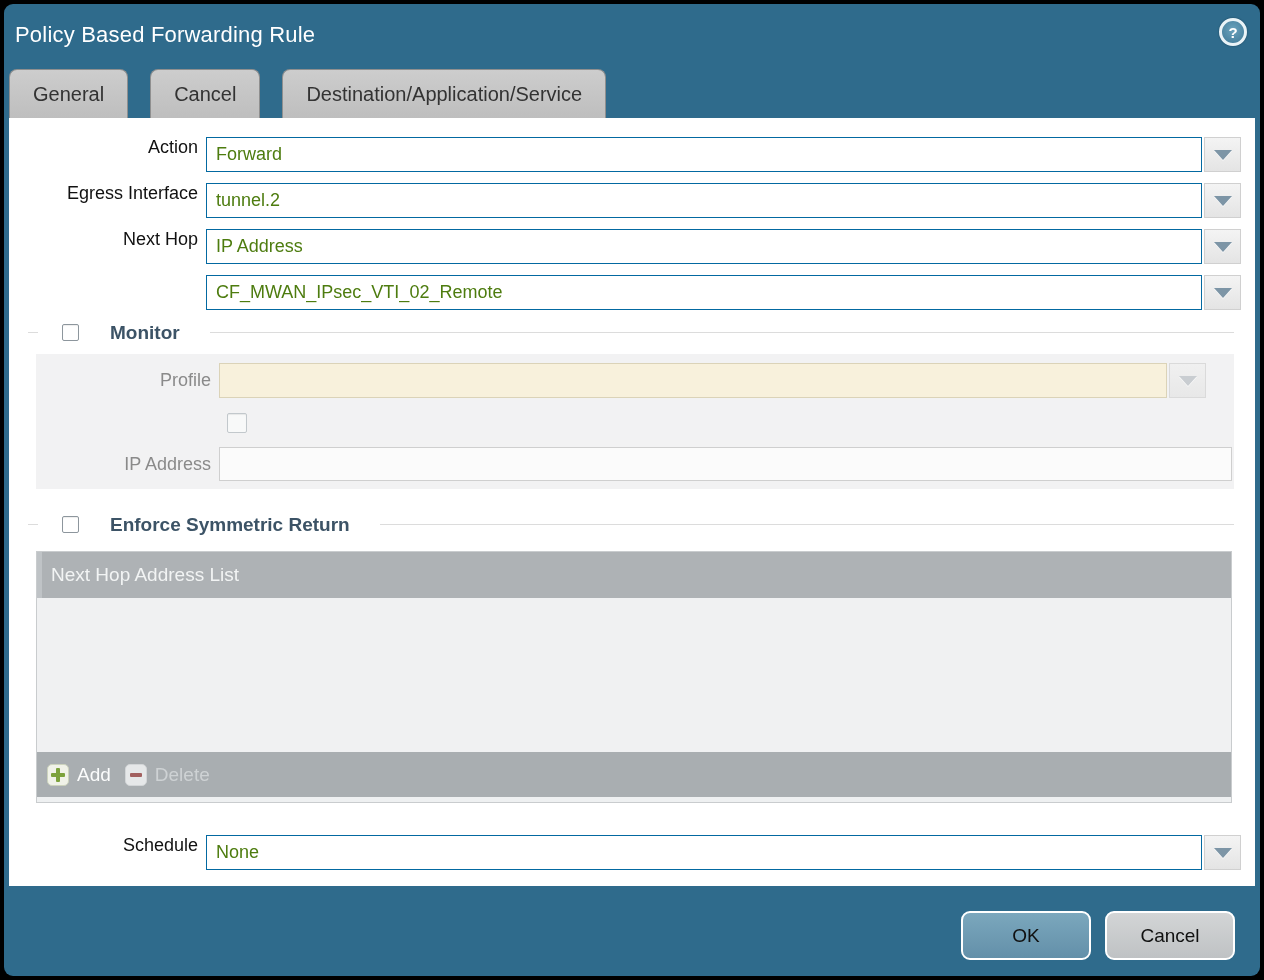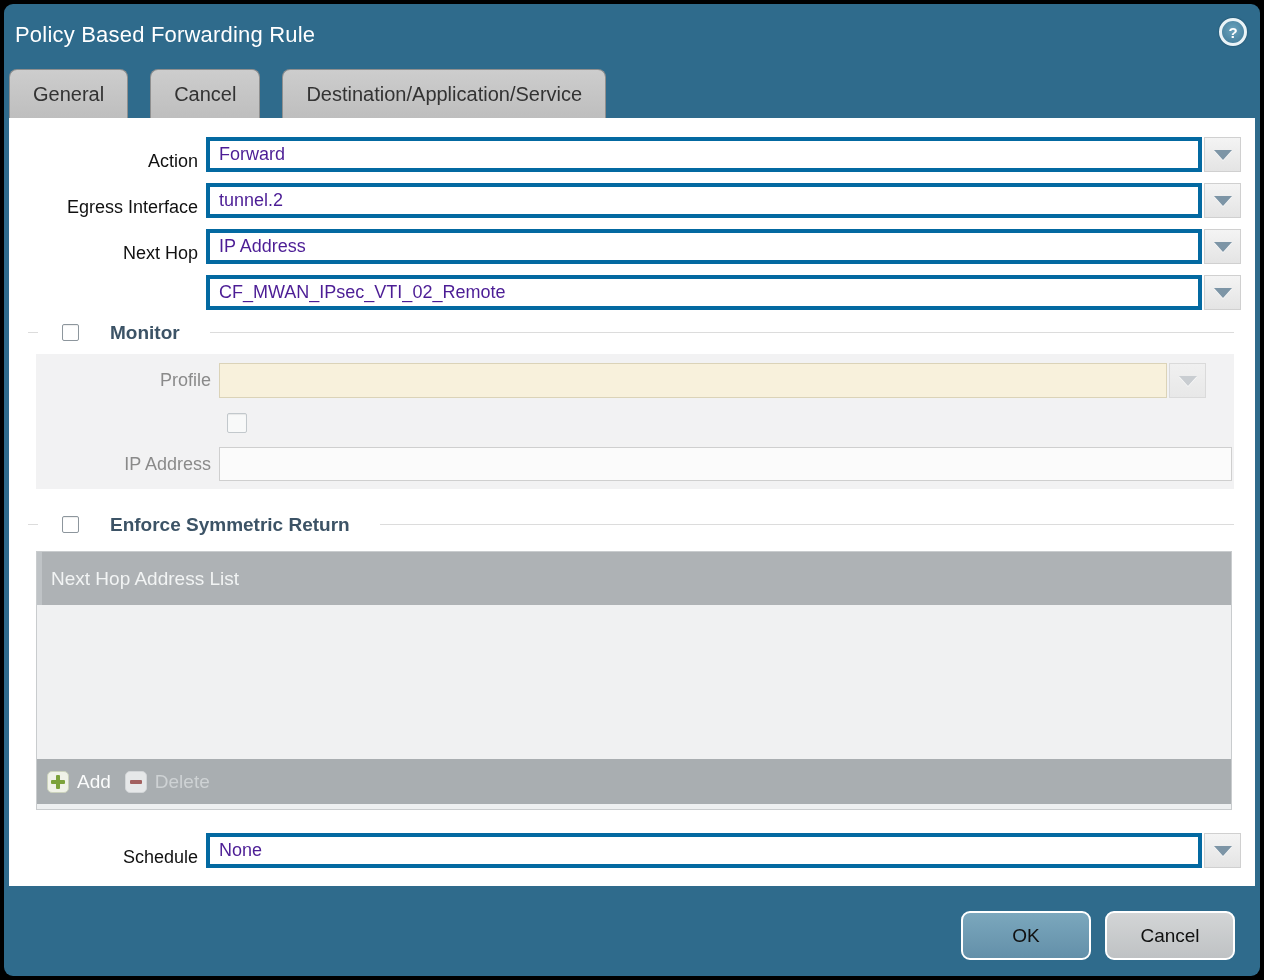--- a/index.html
+++ b/index.html
@@ -17,25 +17,25 @@
   
   .tabbar { height:50px; display:flex; align-items:flex-end; padding:0 5px; gap:22px; }
   .tab { background:linear-gradient(#cdcdcd,#bebebe); border:1px solid #8f8f8f; border-bottom:none;
     border-radius:8px 8px 0 0; height:49px; display:flex; align-items:center; padding:0 23px;
     font-size:20px; color:#333; cursor:pointer; white-space:nowrap; }
   .tab.active { background:#fff; height:52px; color:#1c1c1c; z-index:2; }
 
   
   .content { margin:0 5px; background:#fff; height:768px; padding-top:19px; position:relative; }
 
-  .form-row { display:flex; align-items:flex-end; margin-bottom:11px; }
+  .form-row { display:flex; align-items:flex-start; margin-bottom:11px; }
   .form-label { width:197px; flex-shrink:0; text-align:right; padding-right:8px; font-size:18px; color:#111; }
   .dropdown { flex:1; margin-right:14px; display:flex; height:35px; }
-  .dd-input { flex:1; min-width:0; border:4px solid #0369a1; background:#fff; font-size:18px;
-    padding:12px 9px; color:#4c1d95; outline:none; font-family:"Liberation Sans", sans-serif; }
+  .dd-input { flex:1; min-width:0; border:1px solid #0369a1; background:#fff; font-size:18px;
+    padding:12px 9px; color:#4d7c0f; outline:none; font-family:"Liberation Sans", sans-serif; }
   .dd-btn { width:37px; margin-left:2px; background:linear-gradient(#f4f4f4,#e4e4e4);
     border:1px solid #d0d0d0; display:flex; align-items:center; justify-content:center; cursor:pointer; }
   .arrow-down { width:0; height:0; border-left:9px solid transparent; border-right:9px solid transparent;
     border-top:10px solid #7d95a6; filter:drop-shadow(0 1px 0 rgba(255,255,255,.7)); }
   .arrow-down.disabled { border-top-color:#c9cdd1; }
 
   
   .fieldset { margin:0 21px 0 19px; }
   .fieldset.monitor { margin-top:9px; }
   .fieldset.symret { margin-top:24px; }
@@ -55,38 +55,38 @@
     font-size:18px; padding:0 9px; font-family:"Liberation Sans", sans-serif; }
   .dd-btn.disabled { background:linear-gradient(#f0f0f0,#e8e8e8); border-color:#dadada; cursor:default; }
   .disable-row { margin:15px 0 14px 191px; display:flex; align-items:center; }
   .cb.disabled { border-color:#c2c8cc; background:#f8f9f9; cursor:default; width:20px; height:20px; }
   .disable-label { font-size:18px; color:#8a8a8a; margin-left:12px; }
   .ip-field { flex:1; margin-right:2px; height:34px; border:1px solid #cfcfcf; background:#fbfbfb;
     outline:none; font-size:18px; padding:0 9px; font-family:"Liberation Sans", sans-serif; }
 
   
   .nh-table { margin:15px 2px 0 8px; border:1px solid #c9ccce; }
-  .nh-head { height:53px; background:#aeb2b5; border-left:5px solid #bfc3c6; display:flex; align-items:center; }
+  .nh-head { height:46px; background:#aeb2b5; border-left:5px solid #bfc3c6; display:flex; align-items:center; }
   .nh-head-label { color:#f2f4f4; font-size:19px; padding-left:9px; }
   .nh-body { height:154px; background:#f0f1f2; }
   .nh-foot { height:45px; background:#a9aeb1; display:flex; align-items:center; gap:14px; padding-left:10px; }
   .nh-strip { height:5px; background:#eef0f1; }
   .tool-btn { display:flex; align-items:center; gap:8px; cursor:pointer; }
   .tool-btn.disabled { cursor:default; }
   .icon-sq { width:22px; height:22px; border-radius:5px; display:flex; align-items:center; justify-content:center; }
   .icon-sq.add-sq { background:#f0f2e8; border:1px solid #ccd3bd; }
   .icon-sq.del-sq { background:#e6e8e9; border:1px solid #d3d6d8; }
   .plus { position:relative; width:14px; height:14px; }
   .plus::before { content:''; position:absolute; left:5px; top:0; width:4px; height:14px; background:#7ca23b; border-radius:1px; }
   .plus::after  { content:''; position:absolute; top:5px; left:0; width:14px; height:4px; background:#7ca23b; border-radius:1px; }
   .minus { width:12px; height:4px; background:#a2605f; border-radius:1px; }
   .add-label { color:#fbfcfc; font-size:19px; }
   .del-label { color:#ced2d4; font-size:19px; }
 
-  .schedule-row { margin-top:23px; }
+  .schedule-row { margin-top:32px; }
 
   
   .footer { display:flex; justify-content:flex-end; gap:14px; padding:25px 25px 0 0; }
   .btn { width:130px; height:49px; border-radius:9px; border:2px solid #fff; font-size:19px; color:#101010;
     display:flex; align-items:center; justify-content:center; cursor:pointer;
     font-family:"Liberation Sans", sans-serif; }
   .btn-ok { background:linear-gradient(#7ba7bd,#6390a9); }
   .btn-cancel { background:linear-gradient(#d3d5d6,#bfc2c4); }
 </style>
 </head>

